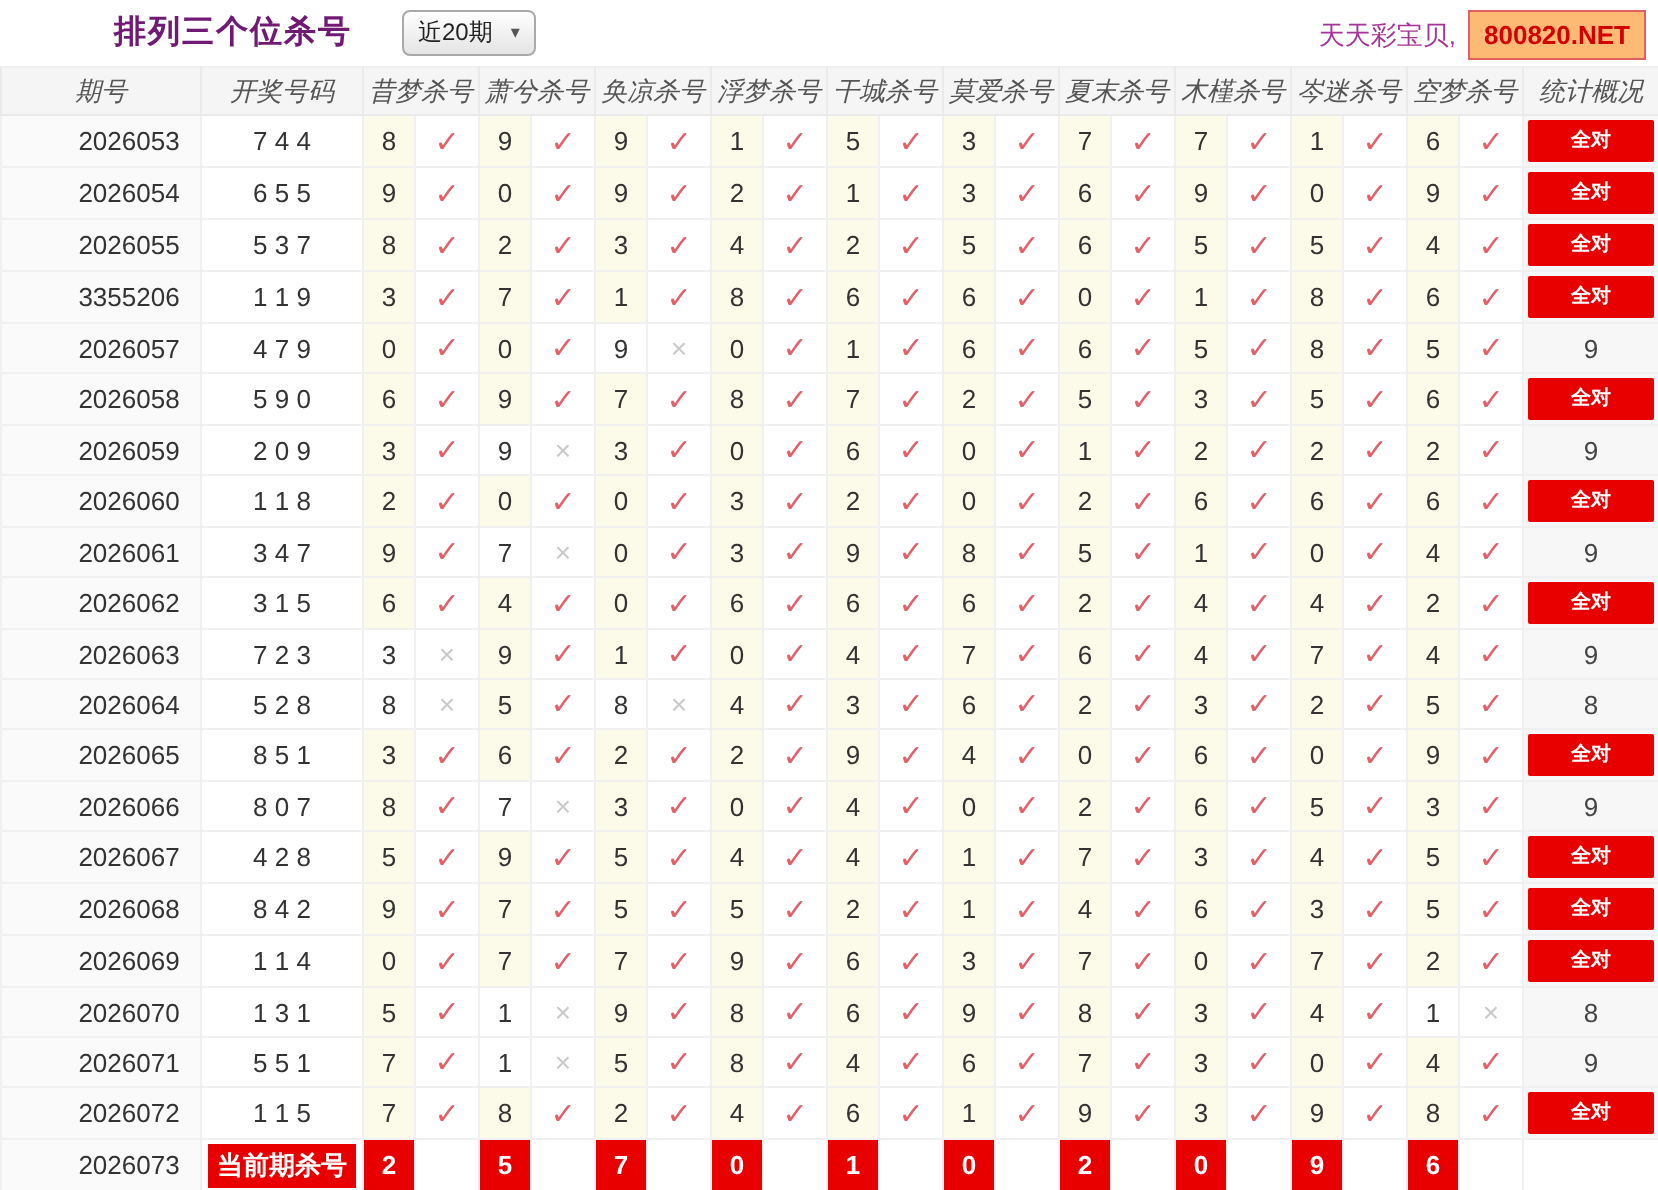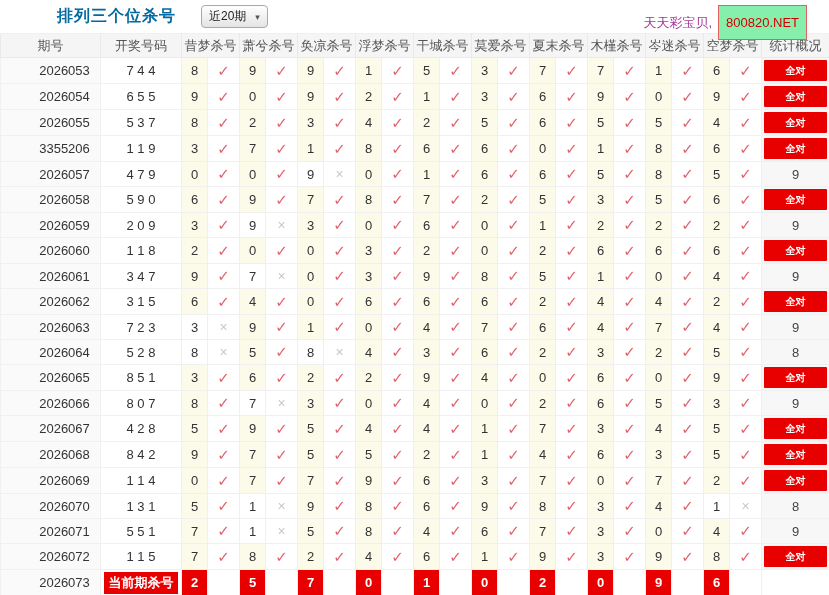--- a/index.html
+++ b/index.html
@@ -1,31 +1,31 @@
 <!DOCTYPE html>
 <html><head>
 <meta charset="utf-8">
 <style>
   * { box-sizing: border-box; margin: 0; padding: 0; }
   html,body { width: 829px; height: 595px; background: #fff; overflow: hidden;
     font-family: "Liberation Sans", "DejaVu Sans", sans-serif; }
 
   .topbar { height: 33px; position: relative; display: flex; align-items: center; background: #fff; }
-  .title { color: #0369a1; font-weight: bold; font-size: 16px; margin-left: 57px; letter-spacing: 1px; }
+  .title { color: #701a75; font-weight: bold; font-size: 16px; margin-left: 57px; letter-spacing: 1px; }
   .range-select { margin-left: 25px; display: inline-flex; align-items: center; gap: 9px;
     border: 1px solid #a9a9a9; border-radius: 4px; background: linear-gradient(#ffffff,#e4e4e4);
     font-size: 12px; color: #222; padding: 2px 7px; cursor: pointer; }
   .chev { font-size: 9px; color: #555; }
-  .site { position: absolute; right: 22px; top: 5px; display: flex; align-items: center; gap: 6px; font-size: 13px; }
+  .site { position: absolute; right: 6px; top: 5px; display: flex; align-items: center; gap: 6px; font-size: 13px; }
   .site-name { color: #a63399; }
-  .site-domain { color: #d40000; font-weight: normal; border: 1px solid #e26060; padding: 9px 7px; background: #86efac; }
+  .site-domain { color: #d40000; font-weight: bold; border: 1px solid #e26060; padding: 4px 7px; background: #fdba74; }
 
   table { border-collapse: collapse; table-layout: fixed; width: 829px; }
   th { background: #f5f5f5; color: #555; font-weight: normal; font-size: 13px; height: 24px;
-    border: 1px solid #eaeaea; border-top: 1px solid #f0f0f0; padding: 0; white-space: nowrap; overflow: hidden; }
+    border: 1px solid #eaeaea; border-top: 1px solid #f0f0f0; padding: 0; white-space: nowrap; overflow: hidden; font-style: italic; }
   td { border: 1px solid #f0f0f0; text-align: center; height: 25px; padding: 0;
     font-size: 13px; color: #333; overflow: hidden; white-space: nowrap; }
   .period-cell { background: #fafafa; padding-left: 28px; }
   .number-cell { background: #fff; }
   .digit-cell { background: #fcfae8; }
   .digit-cell-miss { background: #fff; }
   .check-cell { background: #fff; }
   .hit { color: #e2606a; font-size: 15px; }
   .missx { color: #c9c9c9; font-size: 14px; }
   .stat-cell { background: #f7f7f7; color: #444; }

